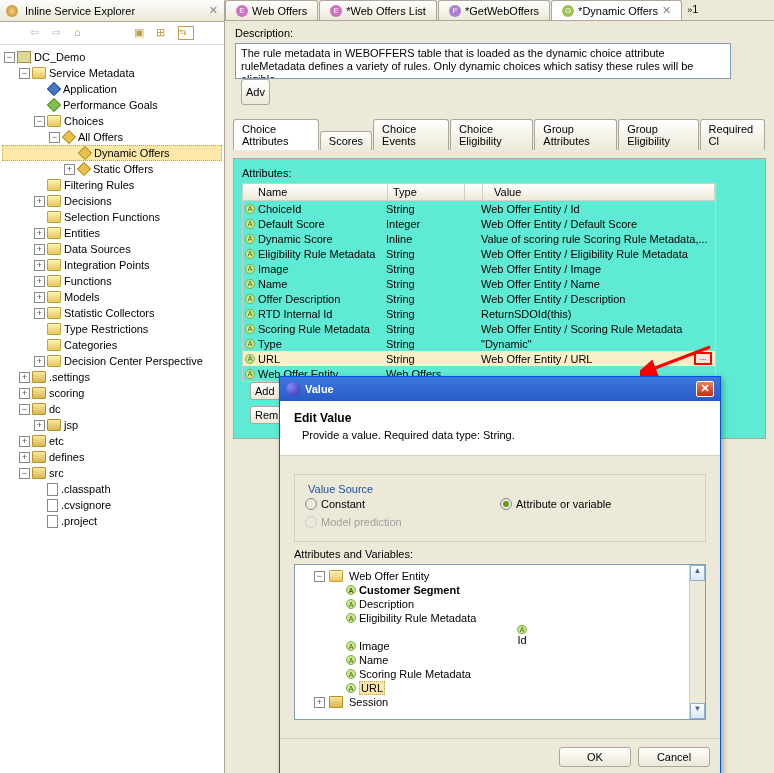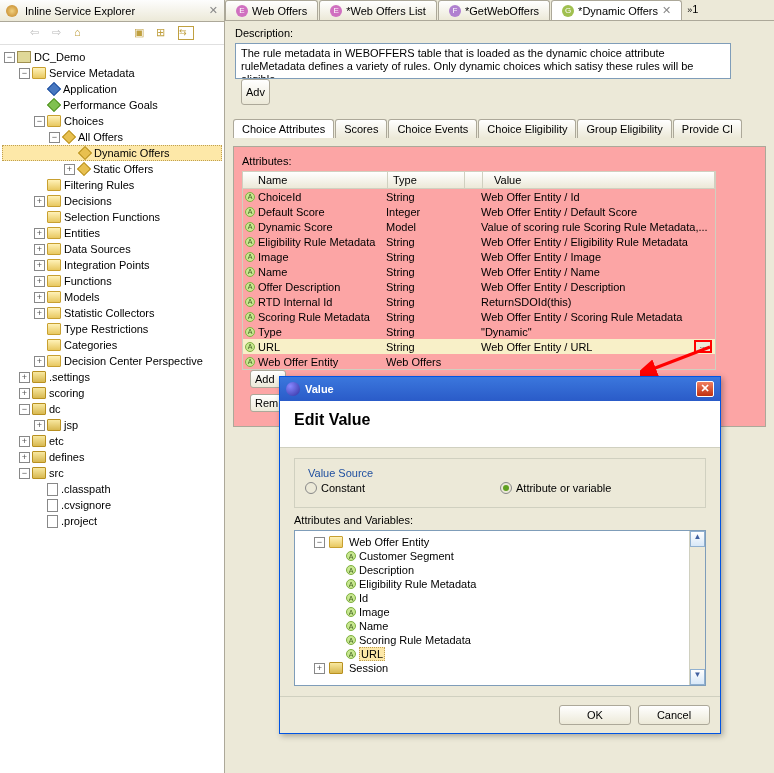--- a/index.html
+++ b/index.html
@@ -30,21 +30,21 @@
 .cir.e { background: #d070c0; }
 .cir.f { background: #b080d0; }
 .cir.g { background: #a0c050; }
 .desc-area { padding: 6px 10px; }
 .desc-label { margin-bottom: 4px; }
 .desc-box { background: #fff; border: 1px solid #7f9db9; padding: 3px 5px; height: 36px; overflow: hidden; font-size: 11px; line-height: 13px; width: 496px; display: inline-block; vertical-align: top; }
 .adv-btn { display: inline-block; vertical-align: top; margin-left: 6px; border: 1px solid #aca899; background: linear-gradient(#fff,#ece9d8); padding: 6px 4px; border-radius: 3px; }
 .subtabs { display: flex; padding: 8px 8px; align-items: flex-end; }
 .subtab { padding: 3px 8px; border: 1px solid #aca899; background: linear-gradient(#fff,#ece9d8); border-radius: 3px 3px 0 0; margin-right: 1px; border-bottom: none; }
 .subtab.active { background: #fff; font-weight: normal; }
-.attr-panel { margin: 0 8px; background: #fca5a5; border: 1px solid #aca899; padding: 8px; }
+.attr-panel { margin: 0 8px; background: #5eead4; border: 1px solid #aca899; padding: 8px; }
 .attr-label { margin-bottom: 4px; }
 .attr-table { border: 1px solid #d0d0c0; width: 474px; display: inline-block; vertical-align: top; }
 .side-btns { display: inline-block; vertical-align: top; margin-left: 8px; }
 .side-btns button { display: block; width: 36px; margin-bottom: 6px; border: 1px solid #aca899; background: linear-gradient(#fff,#ece9d8); padding: 2px 0; border-radius: 3px; text-align: left; padding-left: 4px; }
 .th-row { display: flex; background: linear-gradient(#fff,#ece9d8); border-bottom: 1px solid #d0d0c0; }
 .th { padding: 2px 5px; border-right: 1px solid #d0d0c0; }
 .th.name { width: 145px; }
 .th.type { width: 77px; }
 .th.gap { width: 18px; }
 .th.val { flex: 1; }
@@ -54,23 +54,23 @@
 .row .n { width: 128px; }
 .row .t { width: 95px; }
 .row .v { flex: 1; }
 .edit-btn { width: 18px; height: 13px; border: 2px solid red; background: #ece9d8; font-size: 8px; line-height: 8px; text-align: center; margin-right: 3px; }
 .arrow { position: absolute; left: 640px; top: 345px; pointer-events: none; }
 .dialog { position: absolute; left: 279px; top: 376px; width: 442px; background: #ece9d8; border: 1px solid #0054e3; box-shadow: 2px 2px 6px rgba(0,0,0,0.3); }
 .dlg-title { background: linear-gradient(#3b77dd,#2a5bc8); color: #fff; padding: 4px 6px; display: flex; align-items: center; gap: 5px; font-weight: bold; }
 .dlg-title .eclipse { width: 14px; height: 14px; border-radius: 50%; background: radial-gradient(circle at 30% 30%,#8888ff,#3030a0); }
 .dlg-close { margin-left: auto; width: 18px; height: 16px; background: linear-gradient(#f08060,#c03010); border: 1px solid #fff; border-radius: 2px; color: #fff; text-align: center; line-height: 13px; font-weight: bold; }
 .dlg-head { background: #fff; padding: 10px 14px 14px; border-bottom: 1px solid #d0d0c0; }
-.dlg-head h3 { font-size: 16px; font-weight: bold; margin-bottom: 4px; }
+.dlg-head h3 { font-size: 12px; font-weight: bold; margin-bottom: 4px; }
 .dlg-head p { font-size: 11px; padding-left: 8px; }
-.dlg-body { padding: 10px 14px; }
+.dlg-body { padding: 18px 14px; }
 .fieldset { border: 1px solid #d0d0c0; padding: 8px 10px 10px; margin-bottom: 6px; }
 .legend { color: #2050a0; margin-top: -14px; background: #ece9d8; display: inline-block; padding: 0 3px; }
 .radios { display: flex; flex-wrap: wrap; justify-content: space-between; }
 .radio-item { width: 50%; display: flex; align-items: center; gap: 4px; padding: 3px 0; }
 .radio-item.dis { color: #a0a0a0; }
 .rad { width: 12px; height: 12px; border: 1px solid #888; border-radius: 50%; display: inline-flex; align-items: center; justify-content: center; }
 .rad.on::after { content: ''; width: 6px; height: 6px; border-radius: 50%; background: #60a020; }
 .av-label { margin: 2px 0 4px; }
 .av-tree { background: #fff; border: 1px solid #7f9db9; height: 156px; padding: 4px; position: relative; }
 .av-tree .scroll { position: absolute; right: 0; top: 0; bottom: 0; width: 16px; background: #ece9d8; border-left: 1px solid #d0d0c0; }
@@ -271,22 +271,23 @@
       <div class="desc-box">The rule metadata in WEBOFFERS table that is loaded as the dynamic choice attribute ruleMetadata defines a variety of rules. Only dynamic choices which satisy these rules will be eligible.</div>
       <button class="adv-btn">Adv</button>
     </div>
   </div>
 
   <div class="subtabs">
     <div class="subtab active">Choice Attributes</div>
     <div class="subtab">Scores</div>
     <div class="subtab">Choice Events</div>
     <div class="subtab">Choice Eligibility</div>
+    <div class="subtab">Group Attributes</div>
     <div class="subtab">Group Eligibility</div>
-    <div class="subtab">Provide Cl</div>
+    <div class="subtab">Required Cl</div>
   </div>
 
   <div class="attr-panel">
     <div class="attr-label">Attributes:</div>
     <div>
       <div class="attr-table">
         <div class="th-row">
           <div class="th name"><span style="padding-left:10px">Name</span></div>
           <div class="th type">Type</div>
           <div class="th gap"></div>
@@ -301,21 +302,21 @@
             </div>
             <div class="row">
               <span class="a">A</span>
               <span class="n">Default Score</span>
               <span class="t">Integer</span>
               <span class="v">Web Offer Entity / Default Score</span>
             </div>
             <div class="row">
               <span class="a">A</span>
               <span class="n">Dynamic Score</span>
-              <span class="t">Model</span>
+              <span class="t">Inline</span>
               <span class="v">Value of scoring rule Scoring Rule Metadata,...</span>
             </div>
             <div class="row">
               <span class="a">A</span>
               <span class="n">Eligibility Rule Metadata</span>
               <span class="t">String</span>
               <span class="v">Web Offer Entity / Eligibility Rule Metadata</span>
             </div>
             <div class="row">
               <span class="a">A</span>
@@ -386,56 +387,61 @@
 </svg>
 
 <div class="dialog">
   <div class="dlg-title">
     <span class="eclipse"></span>
     <span>Value</span>
     <span class="dlg-close">✕</span>
   </div>
   <div class="dlg-head">
     <h3>Edit Value</h3>
+    <p>Provide a value. Required data type: String.</p>
   </div>
   <div class="dlg-body">
     <div class="fieldset">
       <div class="legend">Value Source</div>
       <div class="radios">
         <div class="radio-item">
             <span class="rad"></span>
             <span>Constant</span>
           </div>
         <div class="radio-item">
             <span class="rad on"></span>
             <span>Attribute or variable</span>
+          </div>
+        <div class="radio-item dis">
+            <span class="rad" style="border-color:#ccc"></span>
+            <span>Model prediction</span>
           </div>
       </div>
     </div>
     <div class="av-label">Attributes and Variables:</div>
     <div class="av-tree">
       <div class="av-node" style="padding-left:15px">
           <span class="exp">−</span>
           <span class="ico folder" style="margin-left:2px"></span>
           <span class="txt" style="margin-left:3px">Web Offer Entity</span>
         </div>
       <div id="av-items">
+          <div class="av-node" style="padding-left: 44px; font-weight: bold;">
+            <span class="a">A</span>
+            <span class="txt">Customer Segment</span>
+          </div>
           <div class="av-node" style="padding-left: 44px;">
             <span class="a">A</span>
-            <span class="txt">Customer Segment</span>
+            <span class="txt">Description</span>
           </div>
           <div class="av-node" style="padding-left: 44px;">
             <span class="a">A</span>
-            <span class="txt">Description</span>
-          </div>
-          <div class="av-node" style="padding-left: 44px;">
-            <span class="a">A</span>
             <span class="txt">Eligibility Rule Metadata</span>
           </div>
-          <div class="av-node" style="padding-left: 44px;">
+          <div class="av-node" style="padding-left: 44px; flex-direction: column;">
             <span class="a">A</span>
             <span class="txt">Id</span>
           </div>
           <div class="av-node" style="padding-left: 44px;">
             <span class="a">A</span>
             <span class="txt">Image</span>
           </div>
           <div class="av-node" style="padding-left: 44px;">
             <span class="a">A</span>
             <span class="txt">Name</span>

